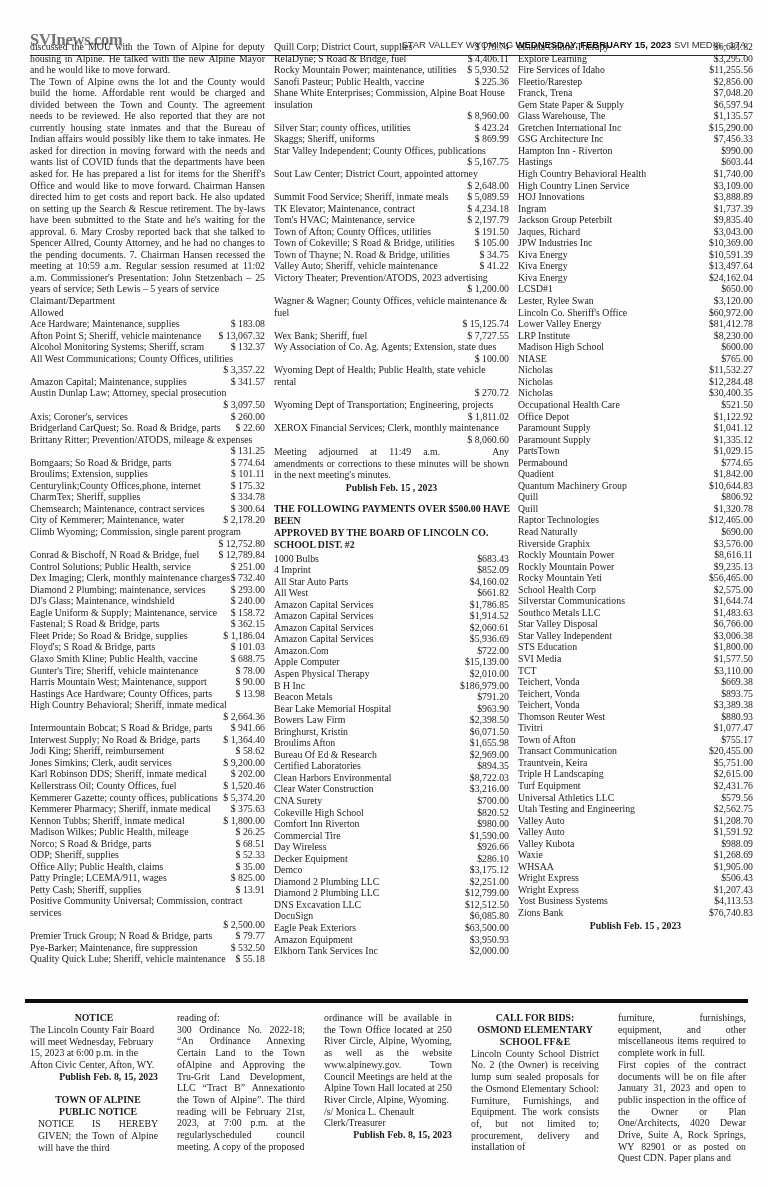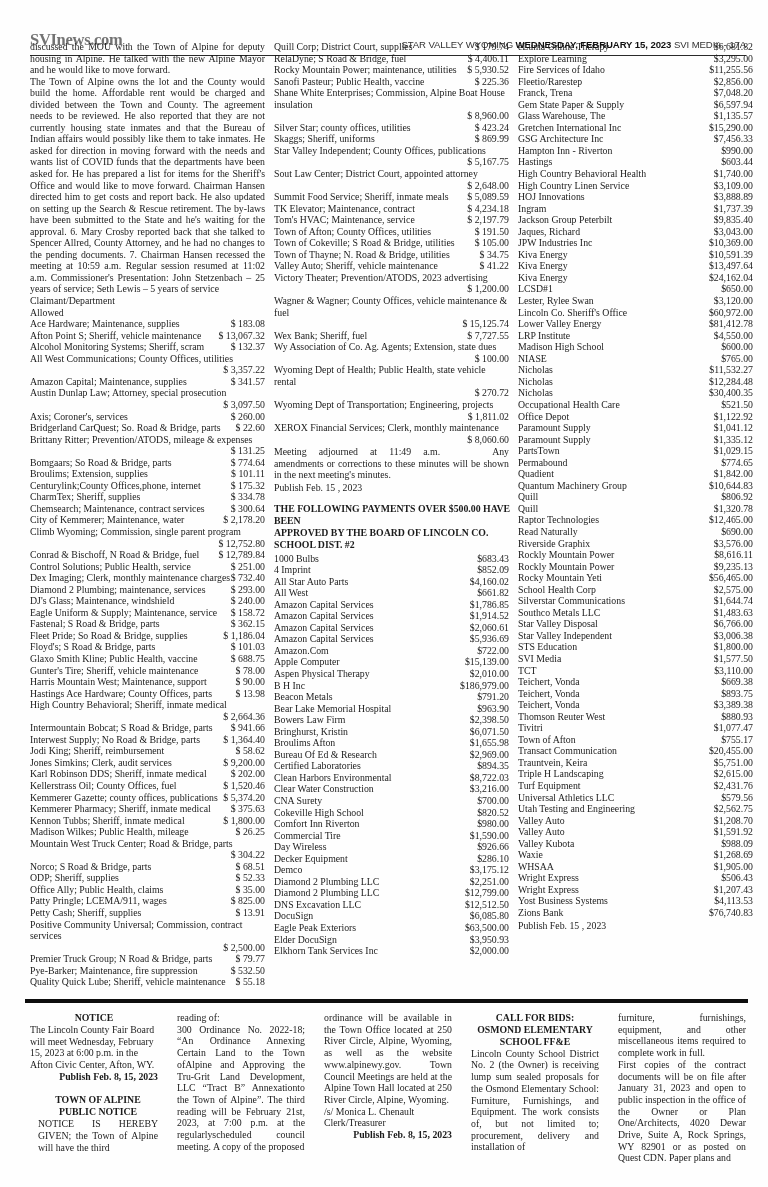--- a/index.html
+++ b/index.html
@@ -15,21 +15,21 @@
   
   .cols{position:absolute;left:30px;top:41px;display:flex;gap:9px;}
   .c{width:235px;font-size:9.8px;line-height:11.55px;}
   .jp{text-align:justify;}
   .row{display:flex;flex-wrap:wrap;}
   .row .nm{white-space:normal;}
   .row .amt{margin-left:auto;white-space:nowrap;text-align:right;}
   .thdr{display:flex;justify-content:space-between;flex-direction:column;}
   .adj{text-align:justify;margin-top:1px;}
   .adj .gap{display:inline-block;width:52px;}
-  .pub{font-weight:normal;text-align:left;margin-top:1px;}
+  .pub{font-weight:bold;text-align:center;margin-top:1px;}
   .sdh{font-weight:bold;margin:10px 0 2px 0;line-height:11.8px;}
   .sdh div{white-space:nowrap;}
   
   .rule{position:absolute;left:25px;right:20px;top:999px;height:4px;background:#0d0d0d;}
   .notices{position:absolute;left:30px;right:22px;top:1012px;display:flex;gap:19px;}
   .nc{flex:1;font-size:9.8px;line-height:11.7px;}
   .nh{font-weight:bold;text-align:center;line-height:11.9px;}
   .np{text-align:justify;margin:0;}
   .nsig{text-align:left;}
   .npub{font-weight:bold;text-align:right;}
@@ -210,24 +210,20 @@
           </div>
           <div class="row">
             <span class="nm">Kennon Tubbs; Sheriff, inmate medical</span>
             <span class="amt">$ 1,800.00</span>
           </div>
           <div class="row">
             <span class="nm">Madison Wilkes; Public Health, mileage</span>
             <span class="amt">$ 26.25</span>
           </div>
           <div class="row">
-            <span class="nm">Mountain West Truck Center; Road &amp; Bridge, parts</span>
-            <span class="amt">$ 304.22</span>
-          </div>
-          <div class="row">
             <span class="nm">Norco; S Road &amp; Bridge, parts</span>
             <span class="amt">$ 68.51</span>
           </div>
           <div class="row">
             <span class="nm">ODP; Sheriff, supplies</span>
             <span class="amt">$ 52.33</span>
           </div>
           <div class="row">
             <span class="nm">Office Ally; Public Health, claims</span>
             <span class="amt">$ 35.00</span>
@@ -489,21 +485,21 @@
           </div>
           <div class="row">
             <span class="nm">DocuSign</span>
             <span class="amt">$6,085.80</span>
           </div>
           <div class="row">
             <span class="nm">Eagle Peak Exteriors</span>
             <span class="amt">$63,500.00</span>
           </div>
           <div class="row">
-            <span class="nm">Elder DocuSign</span>
+            <span class="nm">Amazon Equipment</span>
             <span class="amt">$3,950.93</span>
           </div>
           <div class="row">
             <span class="nm">Elkhorn Tank Services Inc</span>
             <span class="amt">$2,000.00</span>
           </div>
         </div>
     </div>
 
     <div class="c" id="col3">
@@ -603,21 +599,21 @@
           <div class="row">
             <span class="nm">Lincoln Co. Sheriff's Office</span>
             <span class="amt">$60,972.00</span>
           </div>
           <div class="row">
             <span class="nm">Lower Valley Energy</span>
             <span class="amt">$81,412.78</span>
           </div>
           <div class="row">
             <span class="nm">LRP Institute</span>
-            <span class="amt">$4,550.00</span>
+            <span class="amt">$8,230.00</span>
           </div>
           <div class="row">
             <span class="nm">Madison High School</span>
             <span class="amt">$600.00</span>
           </div>
           <div class="row">
             <span class="nm">NIASE</span>
             <span class="amt">$765.00</span>
           </div>
           <div class="row">

